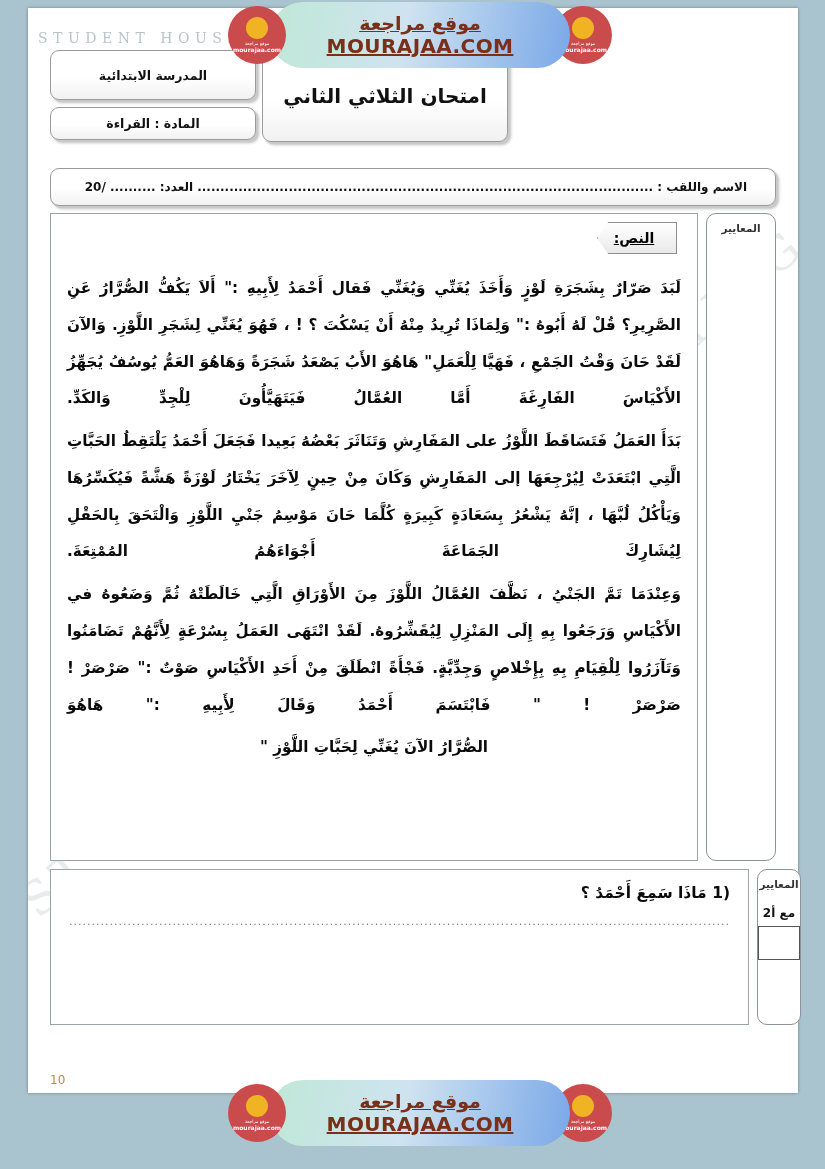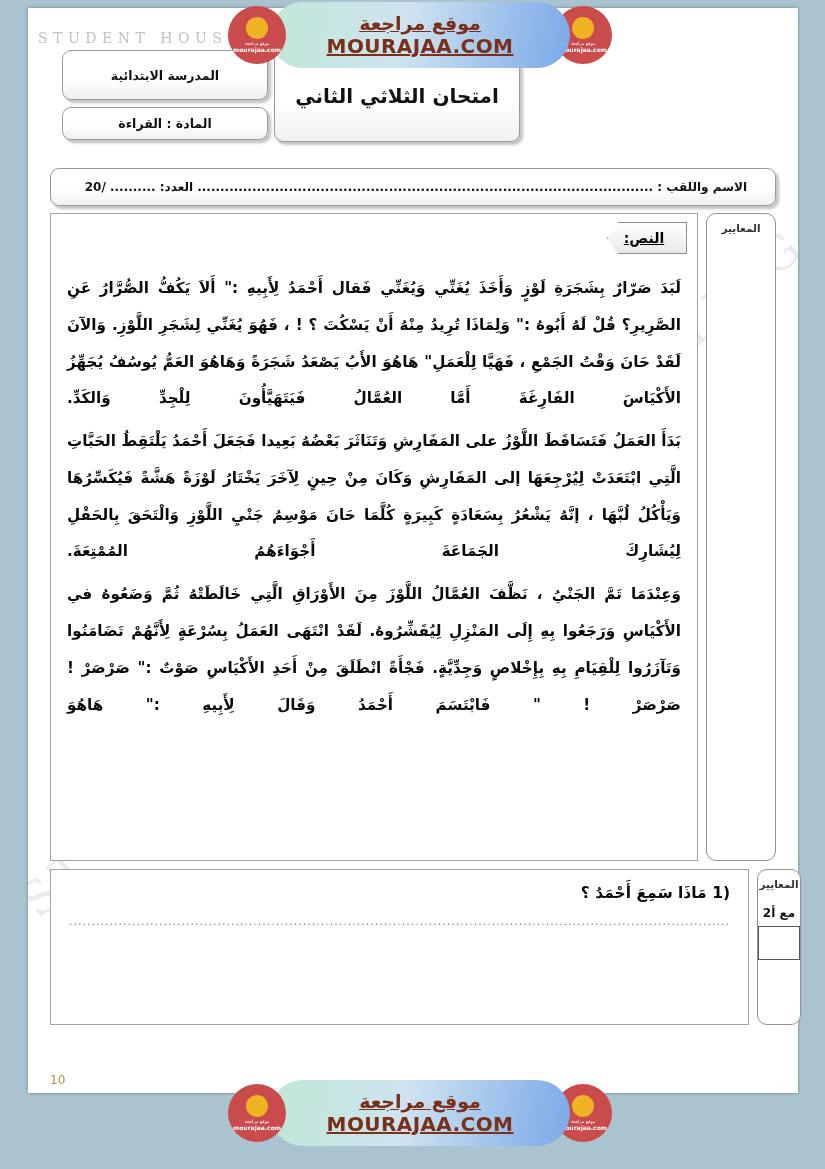--- a/index.html
+++ b/index.html
@@ -54,21 +54,21 @@
     font-family: "DejaVu Serif", "Liberation Serif", serif;
     font-size: 14px;
     letter-spacing: 5.5px;
     color: #b9c4c9;
     white-space: nowrap;
   }
 
   
   .head {
     position: absolute;
-    left: 34px;
+    left: 22px;
     top: 42px;
     width: 726px;
     height: 112px;
     display: flex;
     flex-direction: row-reverse;
     gap: 6px;
     align-items: flex-start;
   }
   .bevel {
     background: linear-gradient(#ffffff 0%, #ffffff 55%, #f1f1f1 100%);
@@ -166,21 +166,21 @@
     border: 1px solid #555;
     background: #fff;
   }
 
   
   .text-pane { height: 648px; padding: 12px 16px 0 16px; }
 
   .nass-tag {
     position: absolute;
     top: 8px;
-    right: 10px;
+    right: 20px;
     width: 78px;
     height: 30px;
     background: linear-gradient(#ffffff, #e9e9e9);
     border: 1px solid #8e8e8e;
     box-shadow: 2px 2px 0 #cfcfcf;
     display: flex;
     align-items: center;
     justify-content: center;
     clip-path: polygon(14% 0, 100% 0, 100% 100%, 14% 100%, 0 50%);
   }
@@ -341,20 +341,21 @@
 
       <div class="content-pane text-pane">
         <div class="nass-tag">
           <span>النص:</span>
         </div>
 
         <div class="passage">
           <p>لَبَدَ صَرّارٌ بِشَجَرَةِ لَوْزٍ وَأَخَذَ يُغَنِّي وَيُغَنِّي فَقال أَحْمَدُ لِأَبِيهِ :" أَلاَ يَكُفُّ الصُّرَّارُ عَنِ الصَّرِيرِ؟ قُلْ لَهُ أَبُوهُ :" وَلِمَاذَا تُرِيدُ مِنْهُ أَنْ يَسْكُتَ ؟ ! ، فَهُوَ يُغَنِّي لِشَجَرِ اللَّوْزِ. وَالآنَ لَقَدْ حَانَ وَقْتُ الجَمْعِ ، فَهَيَّا لِلْعَمَلِ" هَاهُوَ الأَبُ يَصْعَدُ شَجَرَةً وَهَاهُوَ العَمُّ يُوسُفُ يُجَهِّزُ الأَكْيَاسَ الفَارِغَةَ أَمَّا العُمَّالُ فَيَتَهَيَّأُونَ لِلْجِدِّ وَالكَدِّ.</p>
           <p>بَدَأَ العَمَلُ فَتَسَاقَطَ اللَّوْزُ على المَفَارِشِ وَتَنَاثَرَ بَعْضُهُ بَعِيدا فَجَعَلَ أَحْمَدُ يَلْتَقِطُ الحَبَّاتِ الَّتِي ابْتَعَدَتْ لِيُرْجِعَهَا إلى المَفَارِشِ وَكَانَ مِنْ حِينٍ لِآخَرَ يَخْتَارُ لَوْزَةً هَشَّةً فَيُكَسِّرُهَا وَيَأْكُلُ لُبَّهَا ، إنَّهُ يَشْعُرُ بِسَعَادَةٍ كَبِيرَةٍ كُلَّمَا حَانَ مَوْسِمُ جَنْيِ اللَّوْزِ وَالْتَحَقَ بِالحَقْلِ لِيُشَارِكَ الجَمَاعَةَ أَجْوَاءَهُمُ المُمْتِعَةَ.</p>
           <p>وَعِنْدَمَا تَمَّ الجَنْيُ ، نَظَّفَ العُمَّالُ اللَّوْزَ مِنَ الأَوْرَاقِ الَّتِي خَالَطَتْهُ ثُمَّ وَضَعُوهُ في الأَكْيَاسِ وَرَجَعُوا بِهِ إِلَى المَنْزِلِ لِيُقَشِّرُوهُ. لَقَدْ انْتَهَى العَمَلُ بِسُرْعَةٍ لِأَنَّهُمْ تَضَامَنُوا وَتَآزَرُوا لِلْقِيَامِ بِهِ بِإِخْلاصٍ وَجِدِّيَّةٍ. فَجْأَةً انْطَلَقَ مِنْ أَحَدِ الأَكْيَاسِ صَوْتٌ :" صَرْصَرْ ! صَرْصَرْ ! " فَابْتَسَمَ أَحْمَدُ وَقَالَ لِأَبِيهِ :" هَاهُوَ</p>
+          <p class="last-c">الصُّرَّارُ الآنَ يُغَنِّي لِحَبَّاتِ اللَّوْزِ "</p>
         </div>
       </div>
 
       <div class="crit">
         <div class="crit-label">المعايير</div>
       </div>
     </div>
 
     <div class="row" style="margin-top:8px;">
 

